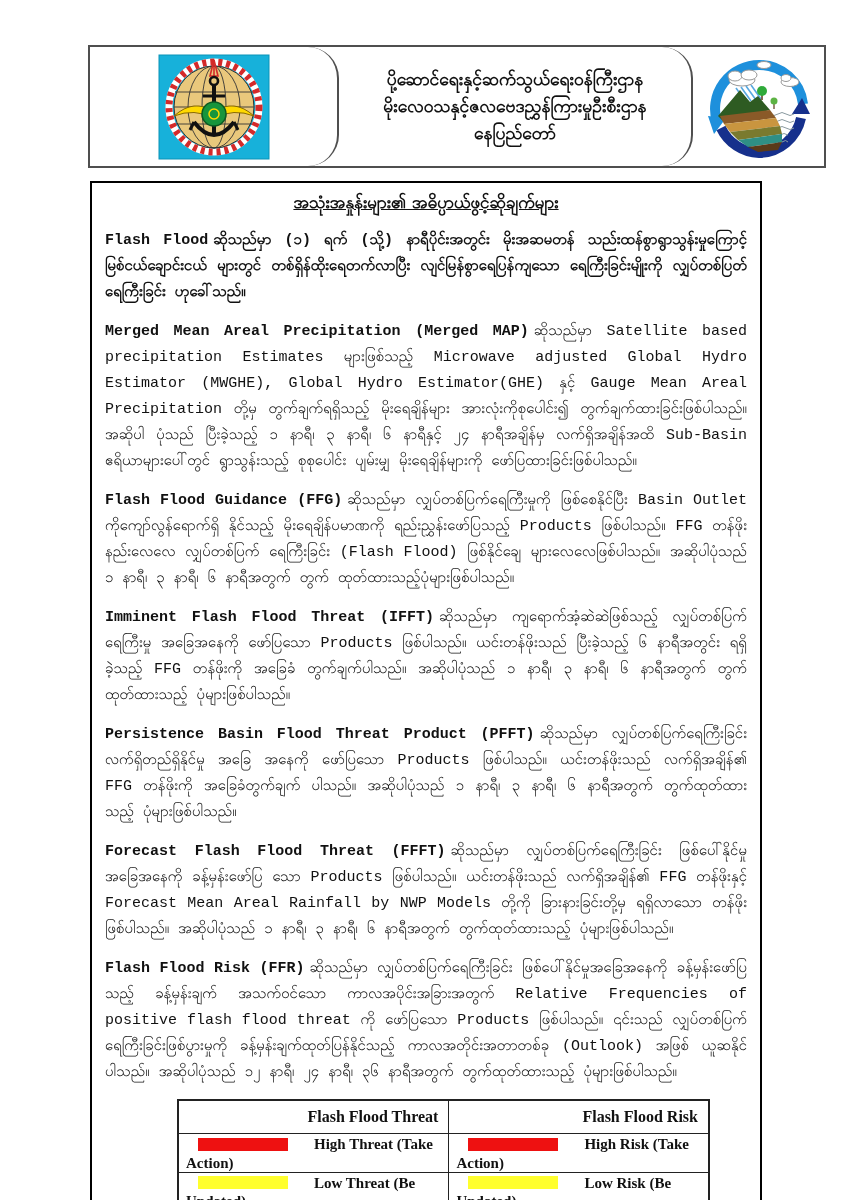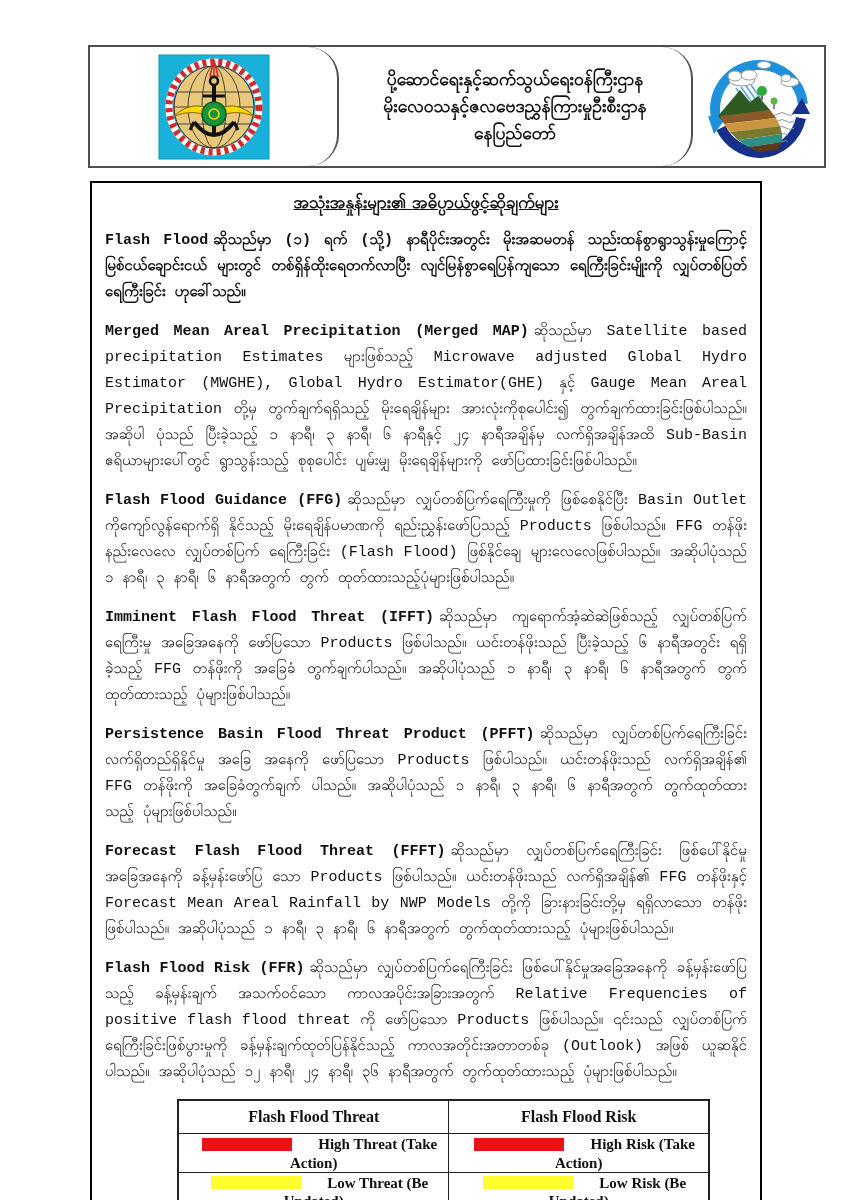--- a/index.html
+++ b/index.html
@@ -29,25 +29,25 @@
   }
   .para .term{font-weight:bold;padding-right:5px;}
   .para.bold-all{font-weight:bold;}
   
   .legend-table{
     width:533px;margin:2px 0 2px 72px;border-collapse:collapse;
     font-family:"Liberation Serif","DejaVu Serif",serif;
     border:2px solid #222;border-bottom:5px double #222;
   }
   .legend-table th{
-    border:1.5px solid #222;text-align:center;font-size:16px;
+    border:1.5px solid #222;text-align:right;font-size:16px;
     padding:4px 10px;height:24px;font-weight:bold;
   }
   .legend-table td{
-    border:1.5px solid #222;height:36px;padding:0 7px;vertical-align:middle;text-align:center;
+    border:1.5px solid #222;height:36px;padding:0 7px;vertical-align:middle;
   }
   .swatch{display:inline-block;width:90px;height:13px;vertical-align:middle;margin:0 26px 0 12px;}
   .legend-label{font-weight:bold;font-size:15px;vertical-align:middle;}
   .content-flow{position:absolute;left:0;top:181px;width:849px;}
   .content-inner{margin-left:90px;width:672px;border:2px solid #000;box-sizing:border-box;
     padding:8px 13px 10px 13px;background:#fff;}
 </style>
 </head>
 <body>
 

